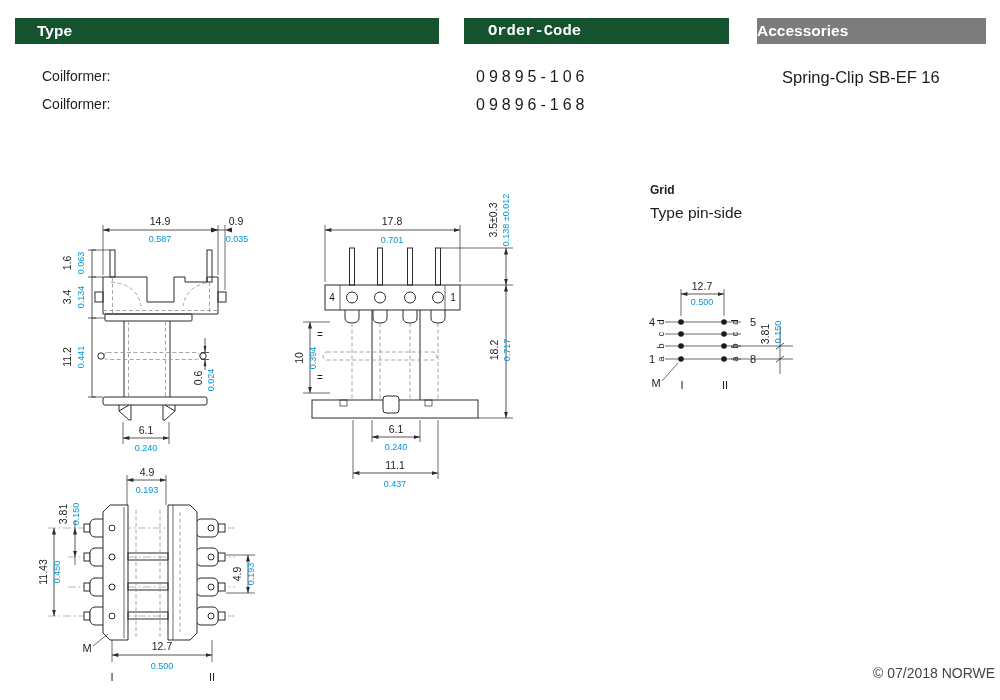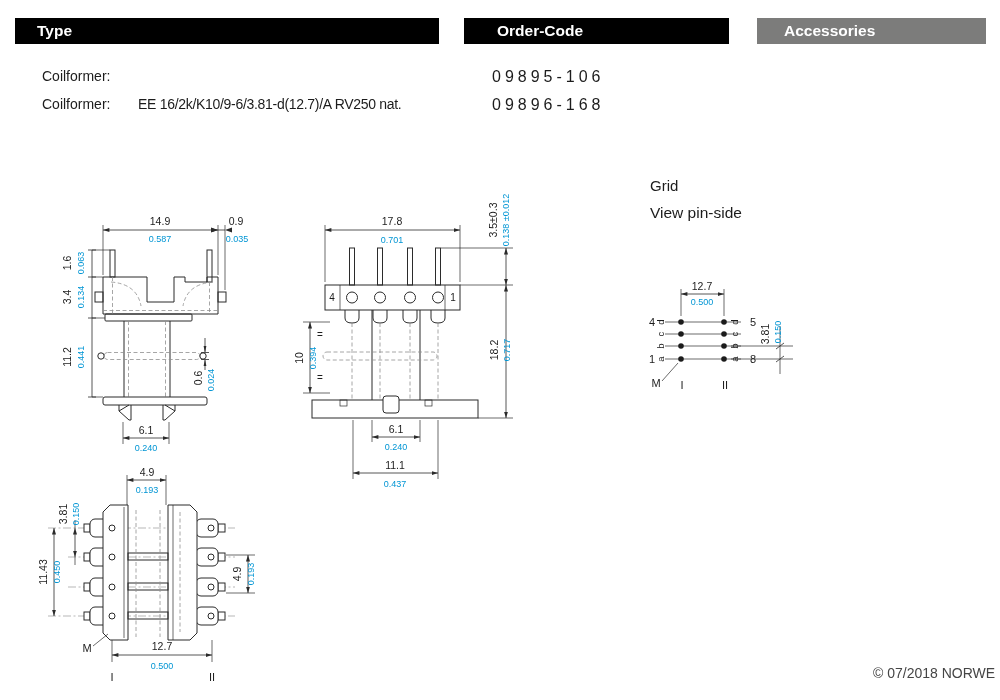--- a/index.html
+++ b/index.html
@@ -1,28 +1,28 @@
 <!DOCTYPE html>
 <html><head>
 <meta charset="utf-8">
 <style>
   html,body{margin:0;padding:0;background:#fff;}
   .page{position:relative;width:1000px;height:700px;background:#fff;overflow:hidden;
         font-family:"Liberation Sans",sans-serif;color:#1c1c1c;}
   .bar{position:absolute;top:18px;height:26px;}
   .bar span{display:block;line-height:26px;color:#fff;font-size:15.5px;font-weight:bold;}
-  .bar.dark{background:#000000;}
+  .bar.dark{background:#14532d;}
   .bar.gray{background:#7c7c7b;}
   .trow span{position:absolute;top:0;white-space:nowrap;font-size:14px;}
   .trow{position:absolute;left:0;width:1000px;height:22px;}
   .lbl{left:42px;}
   .desc{left:138px;letter-spacing:-0.3px;}
-  .code{left:492px;letter-spacing:4px;font-size:16px !important;}
+  .code{left:476px;letter-spacing:4px;font-size:16px !important;}
   .acc{position:absolute;left:782px;top:68px;font-size:16.5px;white-space:nowrap;}
-  .gridtitle{position:absolute;left:650px;top:177px;font-size:15px;font-weight:normal;}
+  .gridtitle{position:absolute;left:650px;top:183px;font-size:12px;font-weight:bold;}
   .gridsub{position:absolute;left:650px;top:204px;font-size:15.5px;}
   .footer{position:absolute;left:873px;top:665px;font-size:14px;color:#454545;}
   svg{position:absolute;overflow:visible;}
   .ln{stroke:#2b2b2b;stroke-width:1;fill:none;}
   .lnw{stroke:#2b2b2b;stroke-width:1;fill:#fff;}
   .thin{stroke:#2b2b2b;stroke-width:0.7;fill:none;}
   .dash{stroke:#8f8f8f;stroke-width:0.8;fill:none;stroke-dasharray:4 2.5;}
   .dashc{stroke:#9a9a9a;stroke-width:0.7;fill:none;stroke-dasharray:8 2.5 2 2.5;}
   .dim{stroke:#2b2b2b;stroke-width:0.8;fill:none;}
   .arr{fill:#2b2b2b;stroke:none;}
@@ -36,38 +36,38 @@
 </style>
 </head>
 <body>
 
 <div class="page">
 
   <div class="bar dark" style="left:15px;width:424px;">
     <span style="padding-left:22px;">Type</span>
   </div>
   <div class="bar dark" style="left:464px;width:265px;">
-    <span style="padding-left:33px;">Order-Code</span>
+    <span style="padding-left:24px;font-family:Liberation Mono, monospace;">Order-Code</span>
   </div>
   <div class="bar gray" style="left:757px;width:229px;">
-    <span style="padding-left:27px;">Accessories</span>
+    <span style="">Accessories</span>
   </div>
 
   <div class="trow" style="top:68px;">
     <span class="lbl">Coilformer:</span>
     <span class="code">09895-106</span>
   </div>
   <div class="trow" style="top:96px;">
     <span class="lbl">Coilformer:</span>
-    <span class="desc">EE 16/2k/K10/9-6/3.81-d(12.7)/A RV250 nat.</span>
     <span class="code">09896-168</span>
   </div>
+  <span class="acc">Spring-Clip SB-EF 16</span>
 
   <div class="gridtitle">Grid</div>
-  <div class="gridsub">View pin-side</div>
+  <div class="gridsub">Type pin-side</div>
 
   <div class="footer">© 07/2018 NORWE</div>
 
   <svg style="left:55px;top:192px;" width="200" height="265" viewBox="0 0 200 265">
     <defs>
       <marker id="faE" markerWidth="9" markerHeight="8" refX="8" refY="3" orient="auto">
           <path d="M0,0.5 L8,3 L0,5.5 Z" class="arr"></path>
         </marker>
       <marker id="faS" markerWidth="9" markerHeight="8" refX="0" refY="3" orient="auto">
           <path d="M8,0.5 L0,3 L8,5.5 Z" class="arr"></path>

